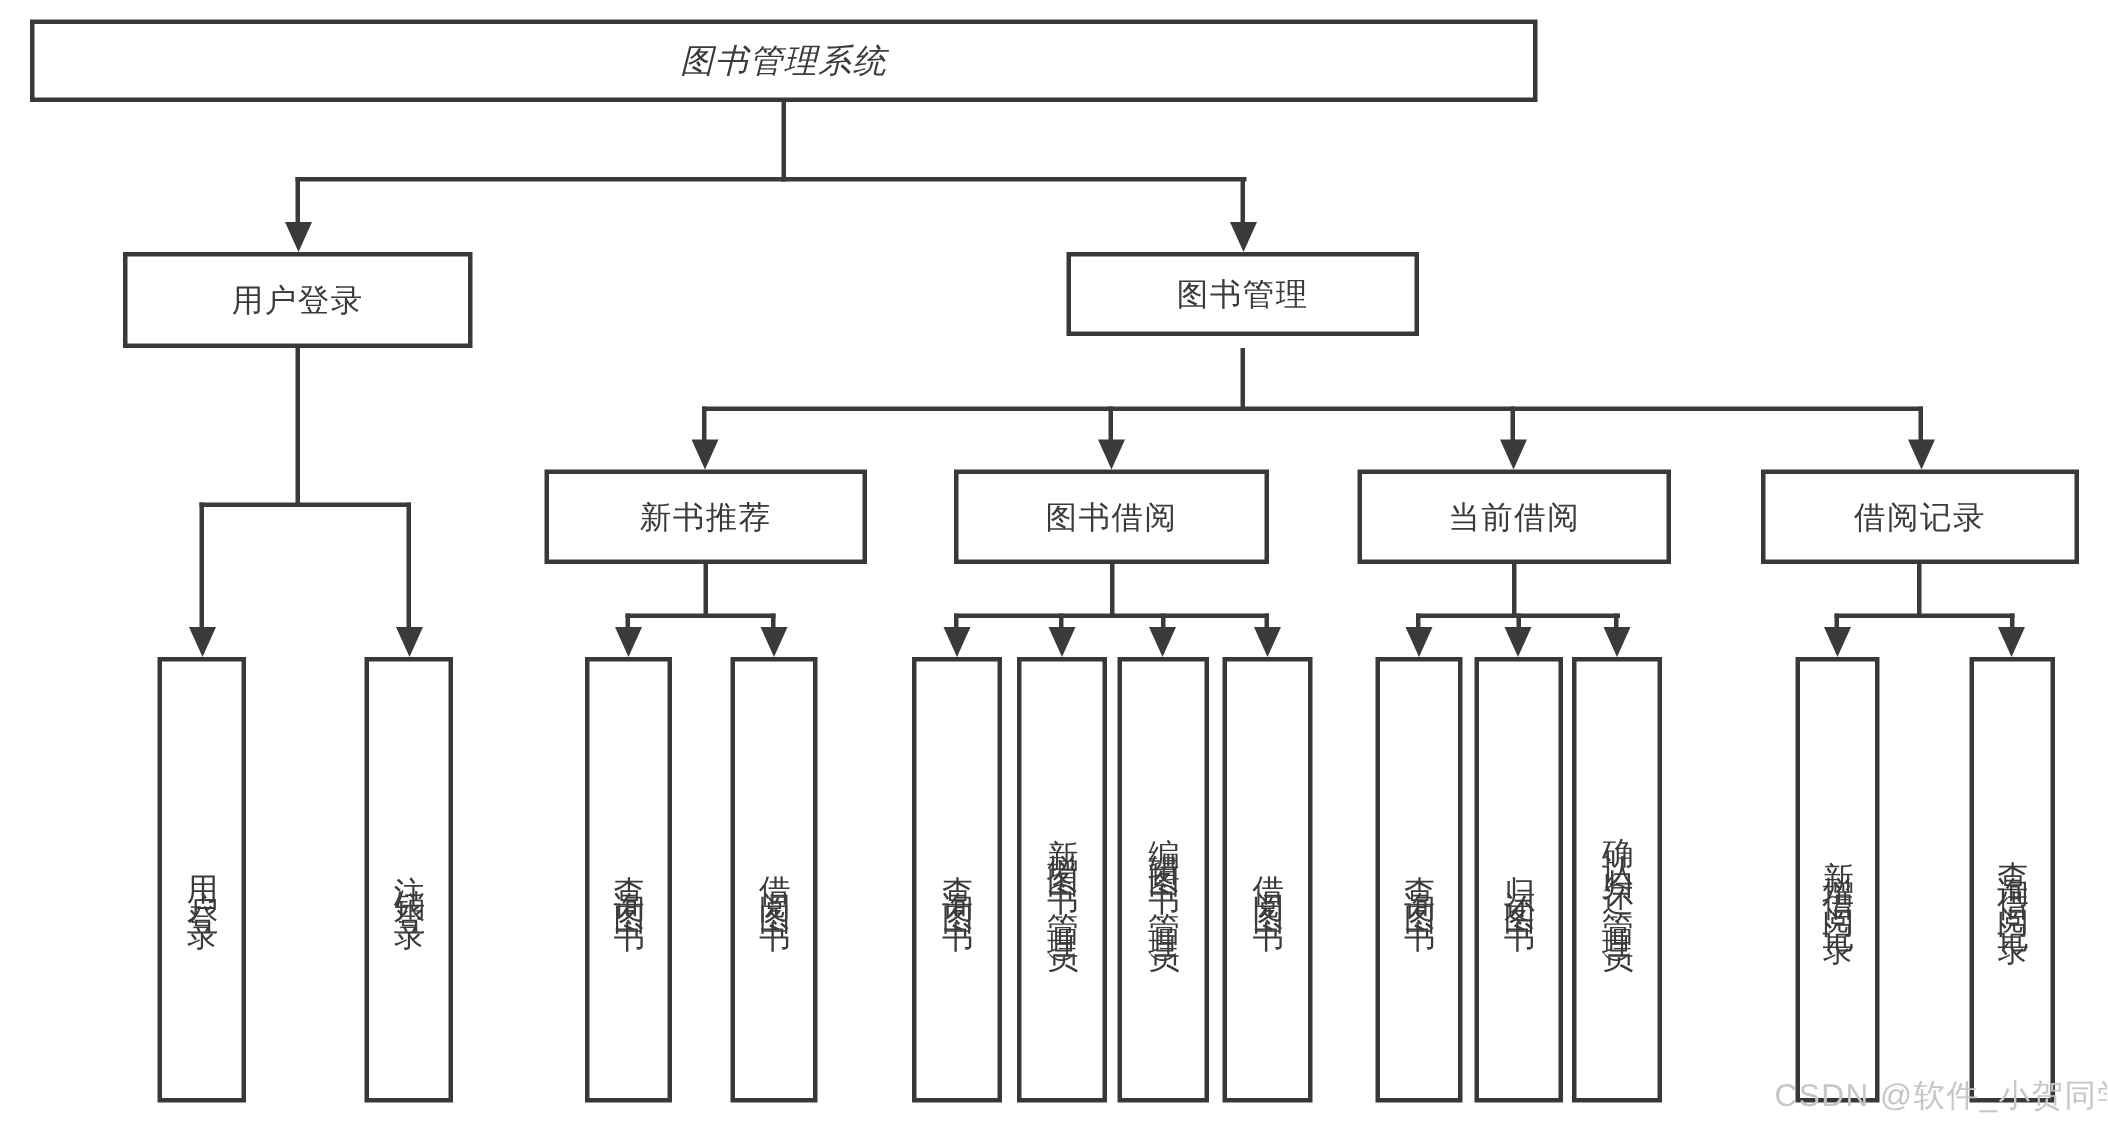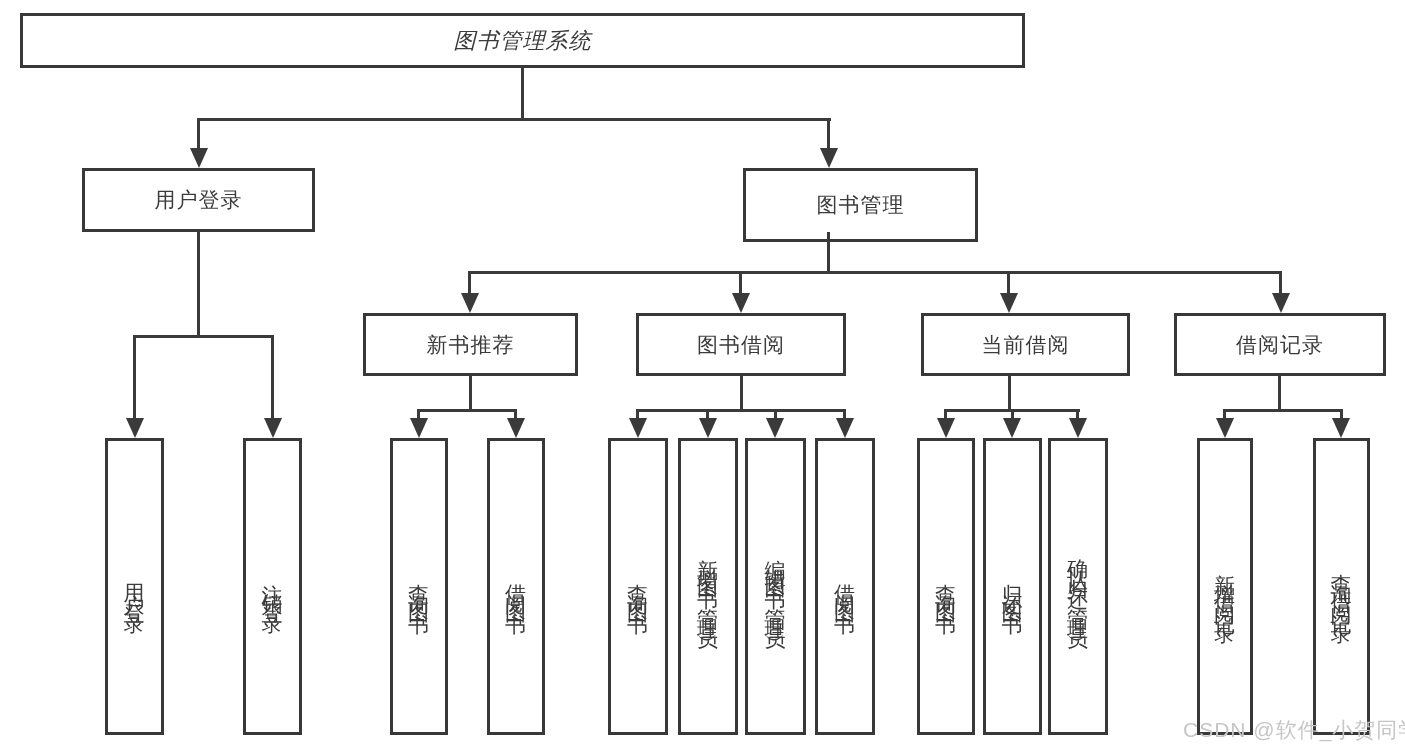--- a/index.html
+++ b/index.html
@@ -30,25 +30,25 @@
   }
 </style>
 </head>
 <body>
 
 <div class="canvas">
 
   <div class="box hbox root" style="left:20px;top:13px;width:1005px;height:55px;">图书管理系统</div>
 
   <div class="box hbox" style="left:82px;top:168px;width:233px;height:64px;">用户登录</div>
-  <div class="box hbox" style="left:711px;top:168px;width:235px;height:74px;margin-left:32px;">图书管理</div>
+  <div class="box hbox" style="left:711px;top:168px;width:235px;height:56px;">图书管理</div>
 
   <div class="box hbox" style="left:363px;top:313px;width:215px;height:63px;">新书推荐</div>
   <div class="box hbox" style="left:636px;top:313px;width:210px;height:63px;">图书借阅</div>
-  <div class="box hbox" style="left:905px;top:313px;width:209px;height:63px;margin-left:16px;">当前借阅</div>
+  <div class="box hbox" style="left:905px;top:313px;width:209px;height:63px;">当前借阅</div>
   <div class="box hbox" style="left:1174px;top:313px;width:212px;height:63px;">借阅记录</div>
 
   <div class="box vbox" style="left:105px;width:59px;">用户登录</div>
   <div class="box vbox" style="left:243px;width:59px;">注销登录</div>
 
   <div class="box vbox" style="left:390px;width:58px;">查询图书</div>
   <div class="box vbox" style="left:487px;width:58px;">借阅图书</div>
 
   <div class="box vbox" style="left:608px;width:60px;">查询图书</div>
   <div class="box vbox" style="left:678px;width:60px;">新增图书（管理员）</div>

